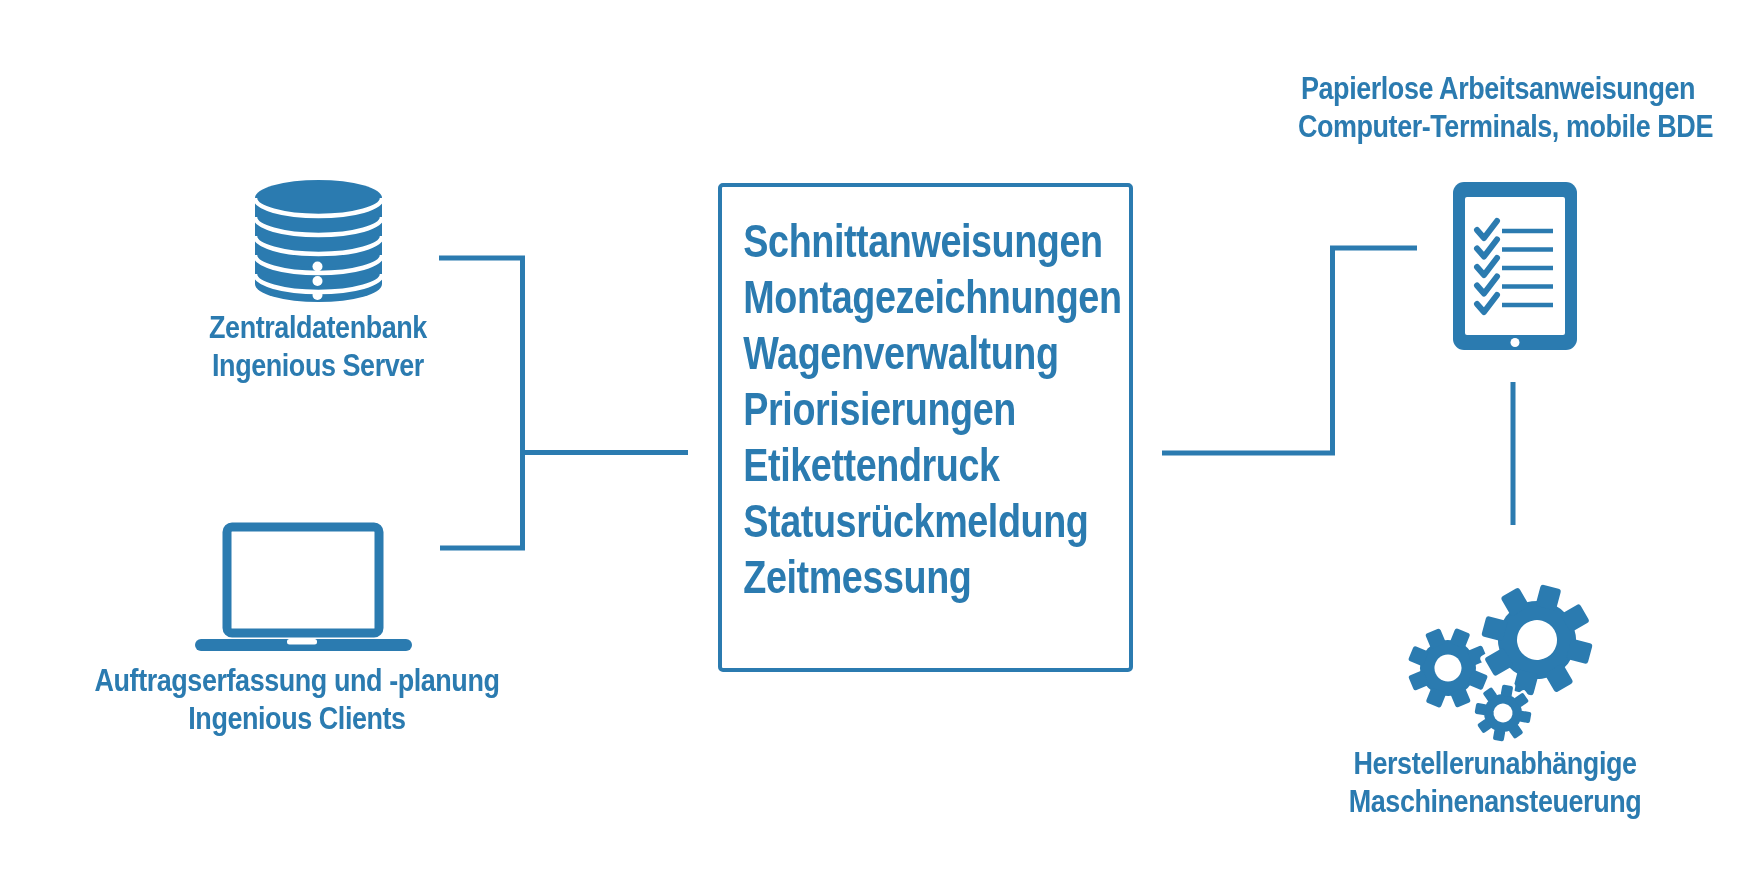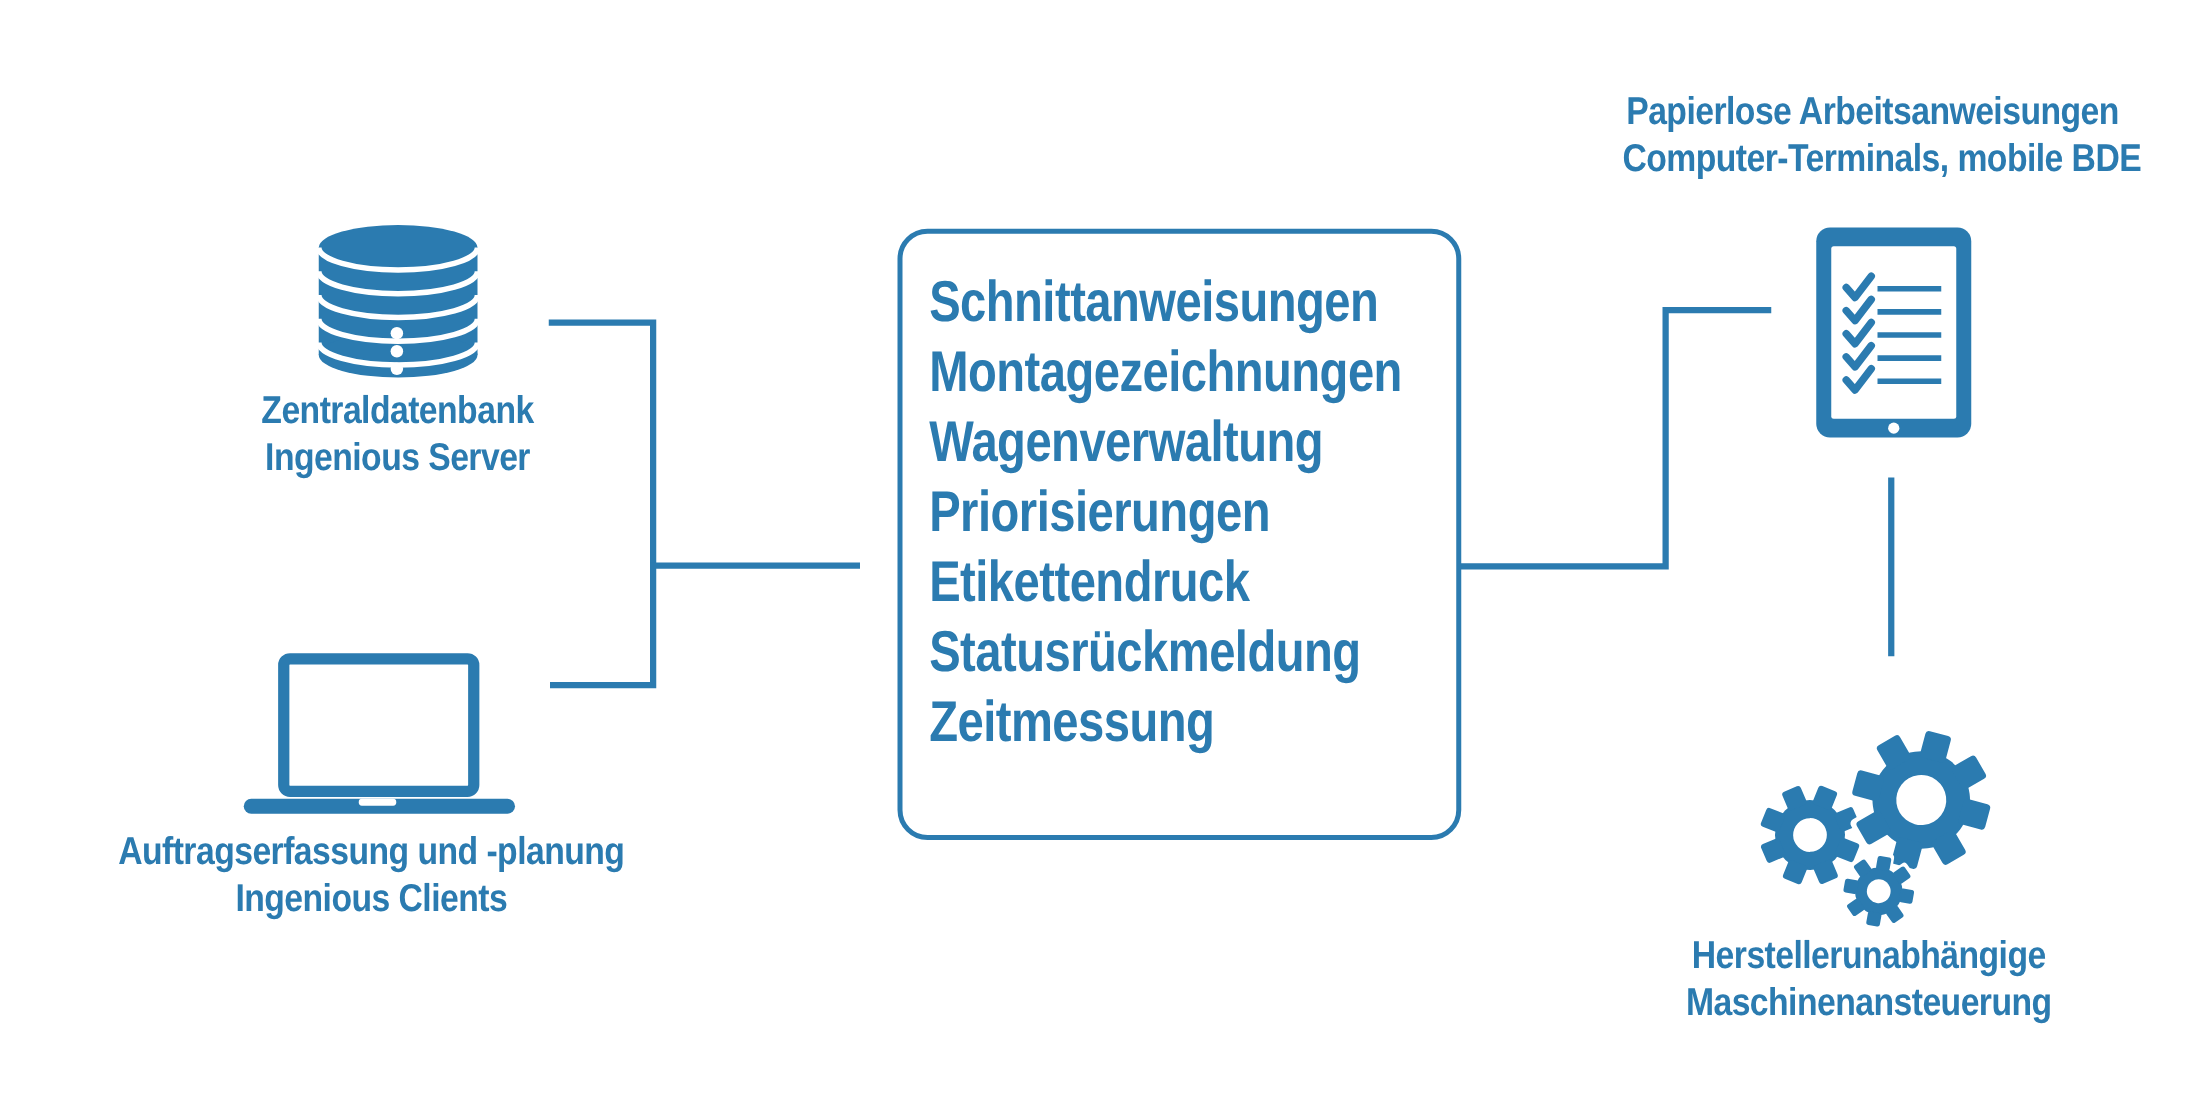--- a/index.html
+++ b/index.html
@@ -16,22 +16,22 @@
     font-size:31px; line-height:38px; letter-spacing:-0.5px;
     transform:scaleX(0.87); transform-origin:50% 0;
     color:var(--accent); white-space:nowrap;
   }
   #label-server   { left:118px;  top:309px; width:400px; }
   #label-clients  { left:47px;   top:662px; width:500px; }
   #label-terminals{ left:1268px; top:70px;  width:460px; }
   #label-machines { left:1265px; top:745px; width:460px; }
 
   .process-box {
-    position:absolute; left:718px; top:183px; width:451px; height:489px;
-    box-sizing:border-box; border:4px solid var(--accent); border-radius:24px;
+    position:absolute; left:718px; top:183px; width:415px; height:489px;
+    box-sizing:border-box; border:4px solid var(--accent); border-radius:5px;
     background:#fff;
   }
   .process-list {
     padding:26px 0 0 26px;
     font-size:46px; line-height:56px; font-weight:bold; letter-spacing:-0.5px;
     transform:scaleX(0.82); transform-origin:0 0;
     color:var(--accent);
   }
   .process-item { white-space:nowrap; }
 </style>

